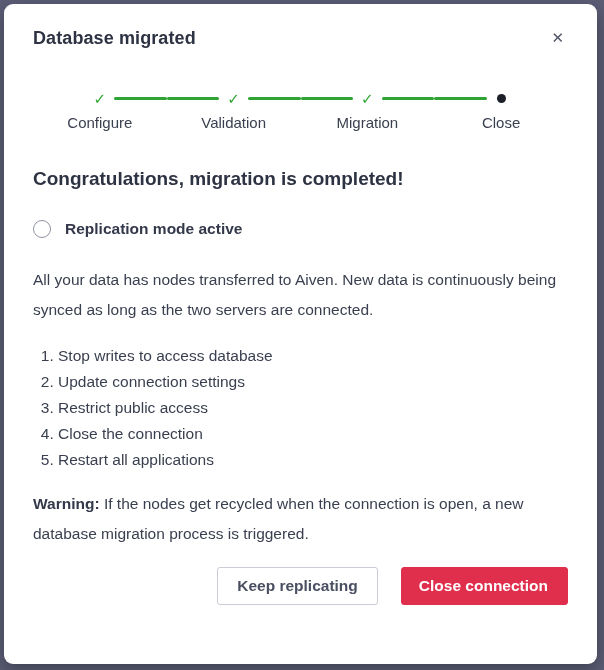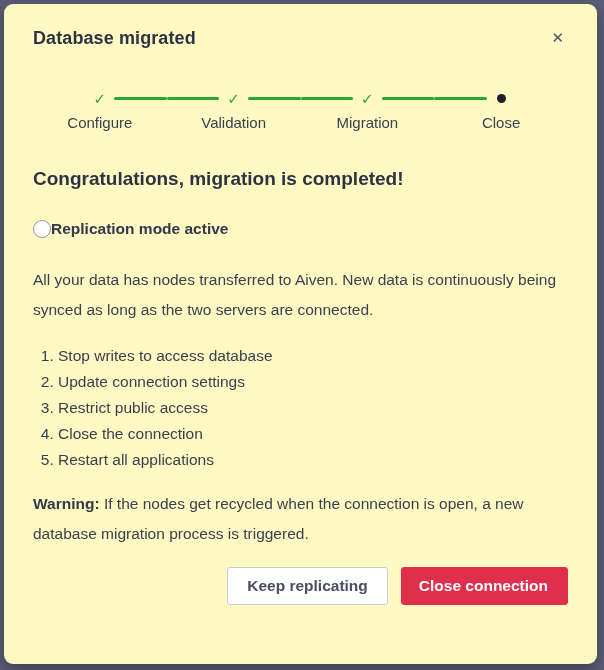--- a/index.html
+++ b/index.html
@@ -7,21 +7,21 @@
   body {
     background: #5c5e76;
     font-family: "Liberation Sans", "DejaVu Sans", sans-serif;
     color: #363b4b;
     position: relative;
     overflow: hidden;
   }
   .modal {
     position: absolute;
     left: 4px; top: 4px; right: 7px; bottom: 6px;
-    background: #fef9c3;
+    background: #ffffff;
     border-radius: 9px;
     box-shadow: 0 6px 18px rgba(0,0,0,0.35);
     padding: 22px 29px 18px 29px;
     overflow: hidden;
   }
   
   .hdr { display: flex; align-items: flex-start; justify-content: space-between; }
   .title { font-size: 18px; font-weight: bold; color: #2e3343; line-height: 24px; letter-spacing: 0.1px; }
   .close-btn {
     background: none; border: none; cursor: pointer;
@@ -43,29 +43,29 @@
     background: #1d1f28; margin: 0 10px;
   }
   .step-label { text-align: center; margin-top: 7px; font-size: 15px; color: #3a3f4f; line-height: 20px; }
   
   .congrats { margin-top: 33px; font-size: 19px; font-weight: bold; color: #2e3343; line-height: 26px; }
   .radio-row { margin-top: 27px; display: flex; align-items: center; cursor: pointer; }
   .radio-circle {
     width: 18px; height: 18px; border-radius: 50%;
     border: 1.5px solid #8f93a3; background: #ffffff; flex: 0 0 auto;
   }
-  .radio-label { font-size: 15.5px; font-weight: bold; color: #33384a; line-height: 20px; text-align: center; }
+  .radio-label { margin-left: 14px; font-size: 15.5px; font-weight: bold; color: #33384a; line-height: 20px; text-align: center; }
   .body-text { margin-top: 26px; font-size: 15.5px; line-height: 30px; color: #3a3f4f; max-width: 540px; }
   .next-steps-title { margin-top: 16px; font-size: 15.5px; font-weight: bold; color: #33384a; line-height: 20px; }
   ol.steps-list { margin: 18px 0 0 0; padding-left: 25px; }
   ol.steps-list li { font-size: 15.5px; line-height: 26px; color: #3a3f4f; }
   .warning { margin-top: 16px; font-size: 15.5px; line-height: 30px; color: #3a3f4f; max-width: 540px; }
   .warning b { color: #33384a; }
   
-  .footer { display: flex; justify-content: flex-end; gap: 13px; margin-top: 18px; }
+  .footer { display: flex; justify-content: flex-end; gap: 23px; margin-top: 18px; }
   .btn {
     height: 38px; border-radius: 3px; padding: 0 19px;
     font-family: "Liberation Sans", "DejaVu Sans", sans-serif;
     font-size: 15.5px; font-weight: bold; cursor: pointer; line-height: 36px;
   }
   .btn-secondary { background: #ffffff; border: 1px solid #c9ccd4; color: #4a4f61; }
   .btn-danger { background: #e02e4d; border: 1px solid #e02e4d; color: #ffffff; padding-left: 17px; }
 </style>
 </head>
 <body>

